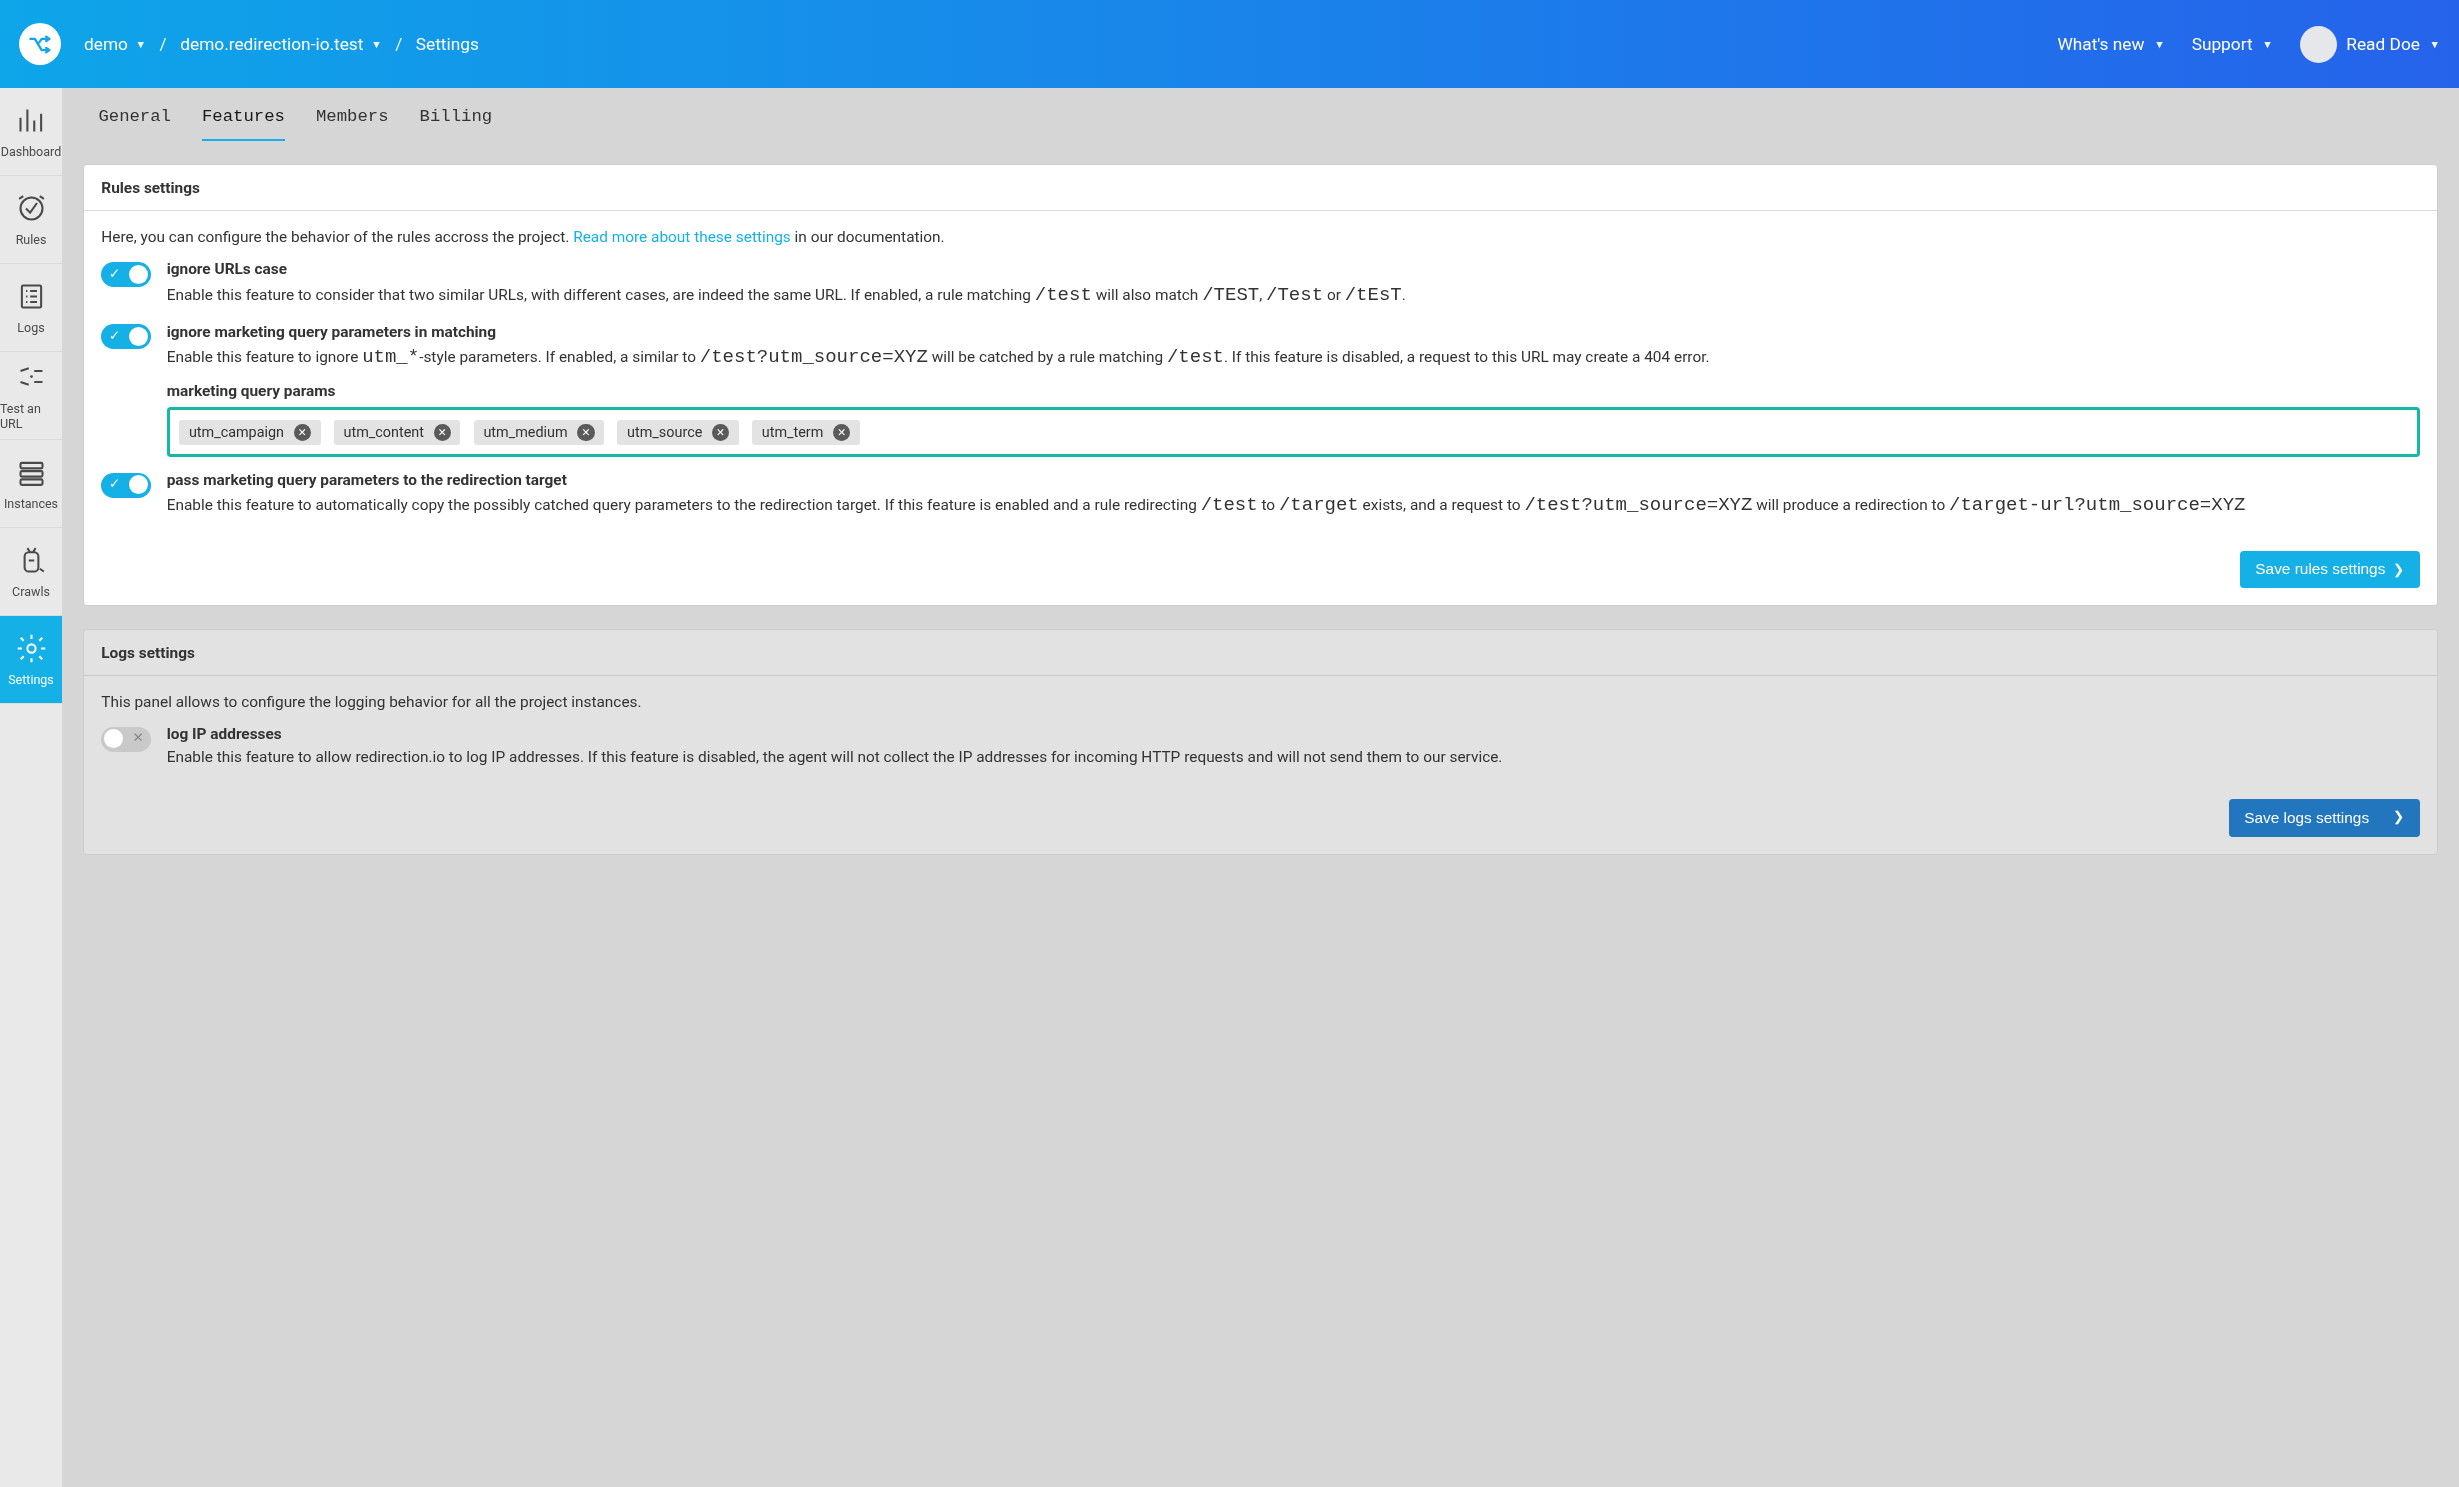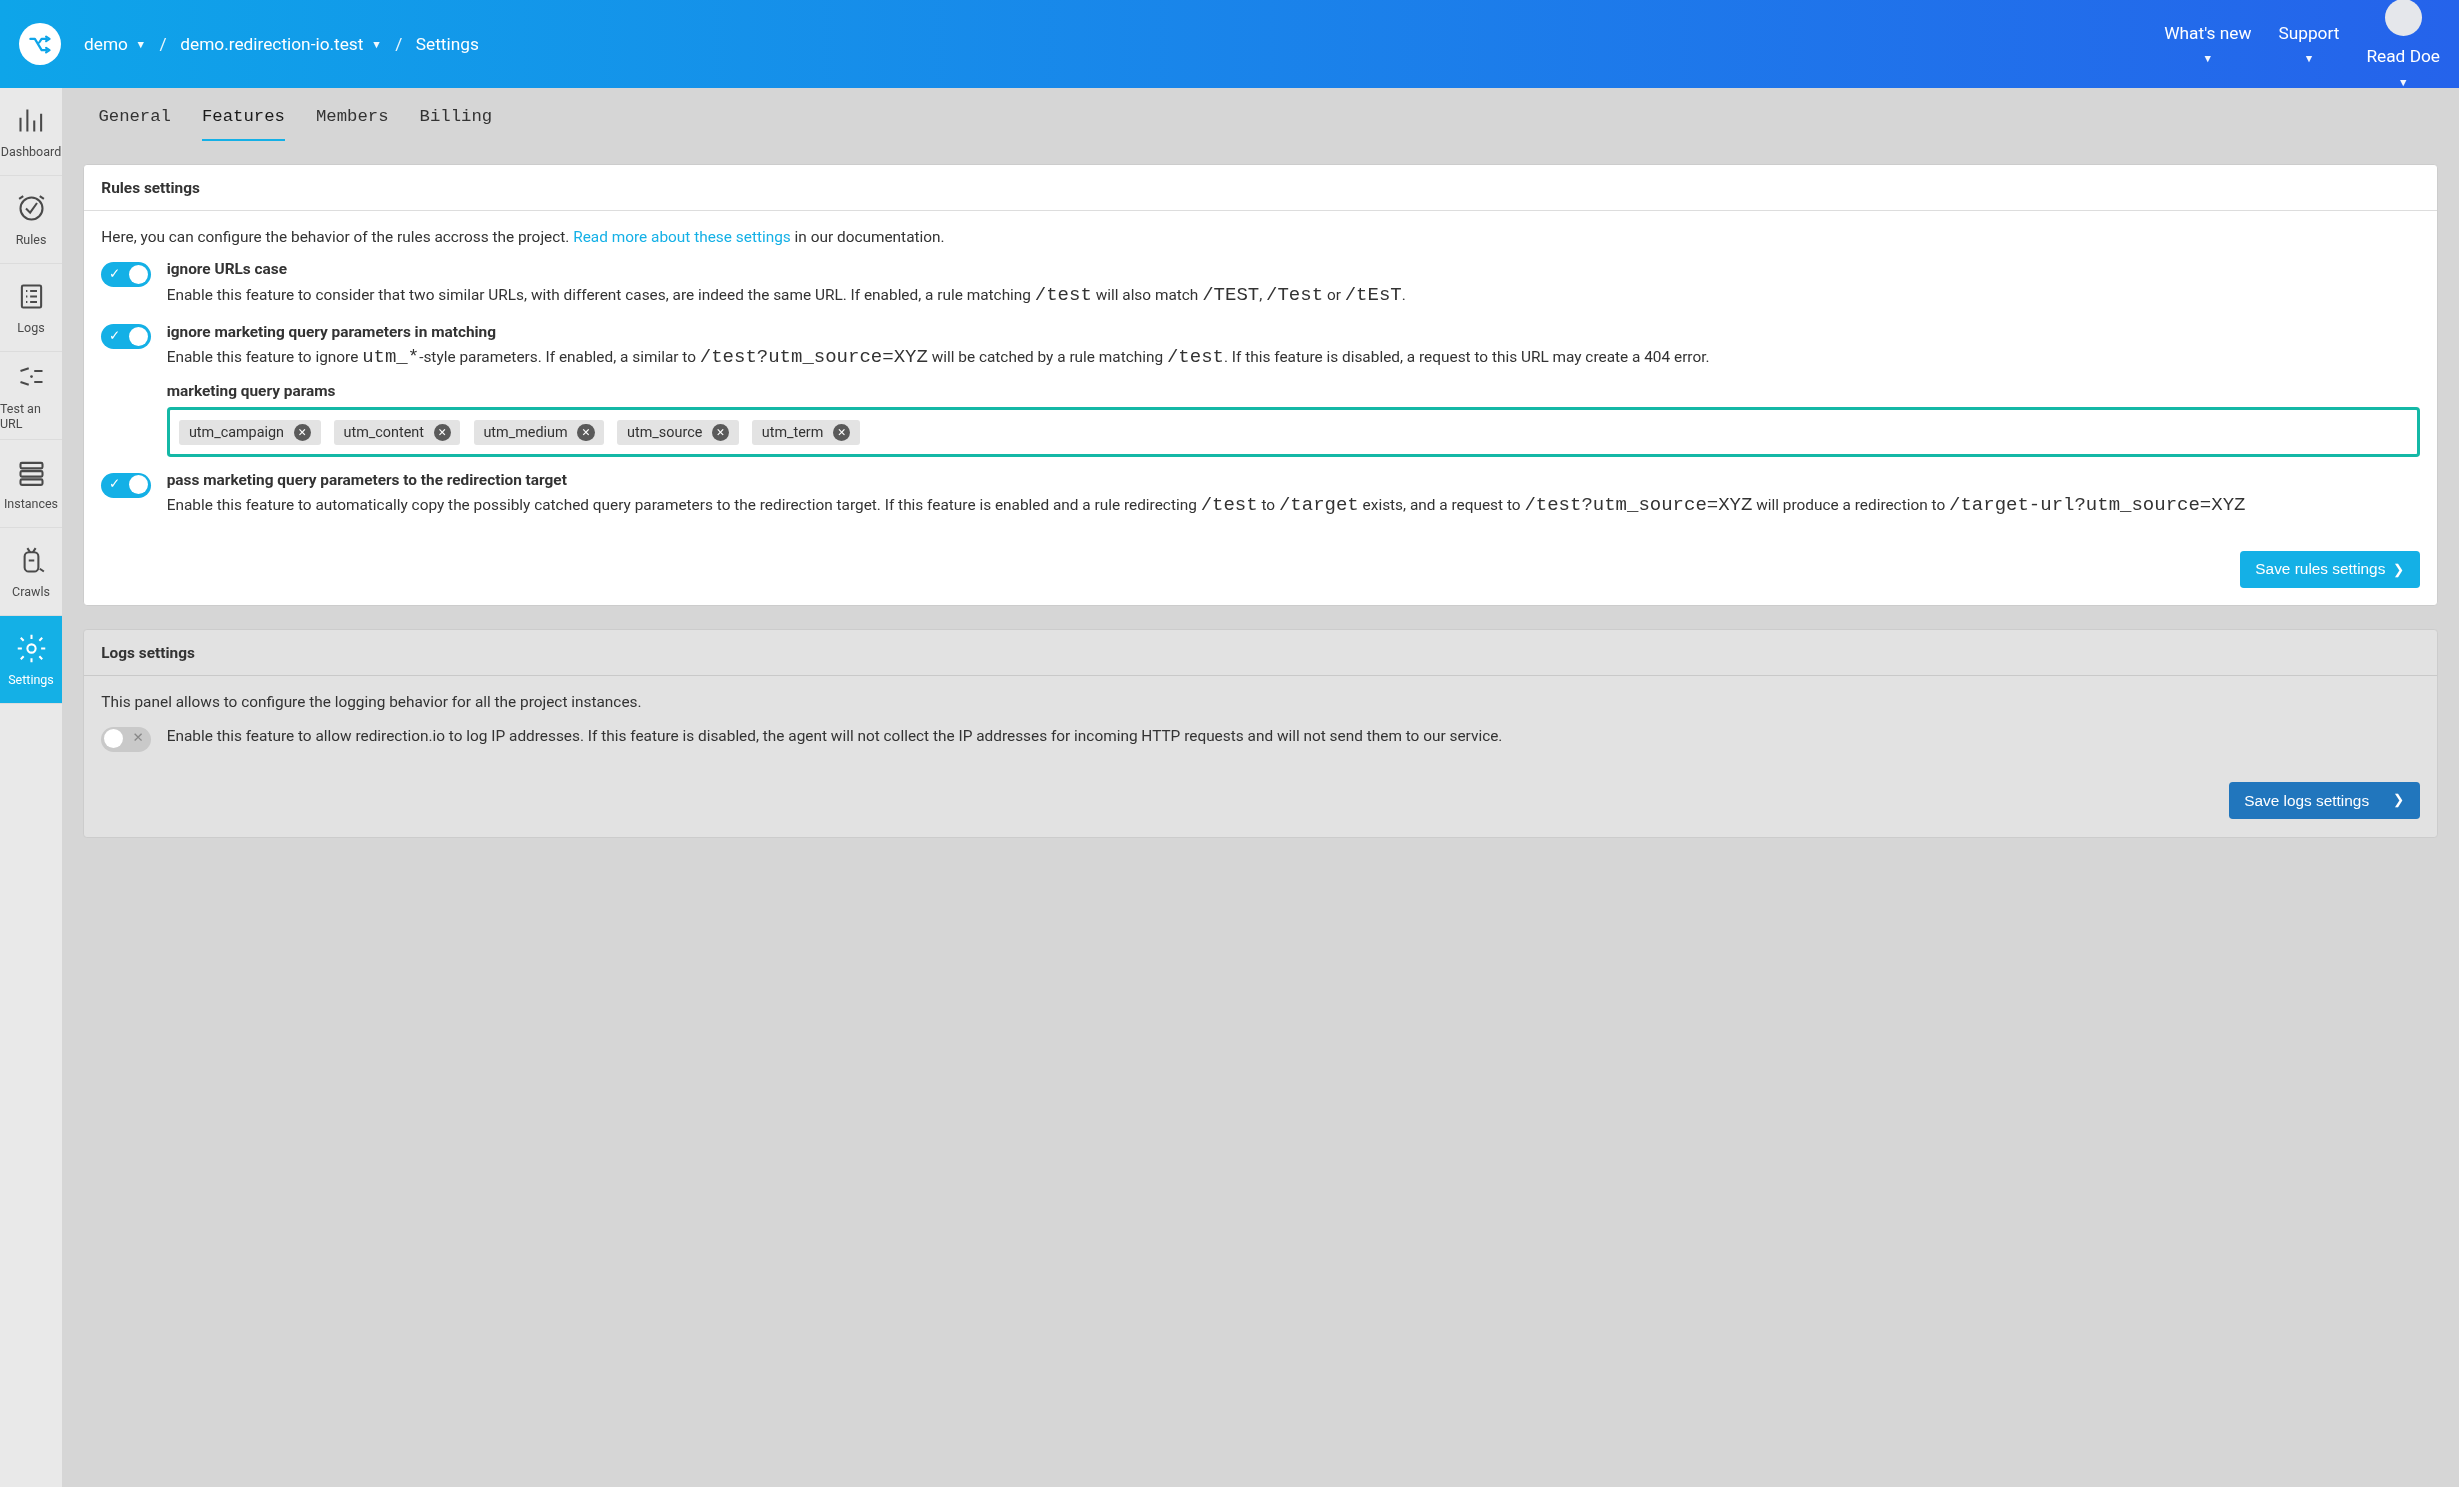--- a/index.html
+++ b/index.html
@@ -5,21 +5,21 @@
 * { box-sizing: border-box; margin: 0; padding: 0; }
 body { font-family: -apple-system, BlinkMacSystemFont, "Segoe UI", Roboto, "Helvetica Neue", Arial, sans-serif; background: #d6d6d6; color: #333; font-size: 14.4px; }
 
 .header { background: linear-gradient(90deg, #0ea5e9 0%, #2563eb 100%); height: 88px; display: flex; align-items: center; padding: 0 19px; color: #fff; }
 .logo { width: 42px; height: 42px; background: #fff; border-radius: 50%; display: flex; align-items: center; justify-content: center; margin-right: 23px; }
 .logo svg { width: 27px; height: 27px; }
 .breadcrumb { display: flex; align-items: center; font-size: 17.3px; gap: 5.8px; }
 .breadcrumb .bc-item { display: flex; align-items: center; gap: 7.7px; cursor: pointer; }
 .breadcrumb .sep { margin: 0 7.7px; opacity: 0.9; }
 .header-right { margin-left: auto; display: flex; align-items: center; gap: 27px; font-size: 17.3px; }
-.header-right .menu { display: flex; align-items: center; gap: 9.6px; cursor: pointer; flex-direction: column; }
+.header-right .menu { display: flex; align-items: center; gap: 9.6px; cursor: pointer; }
 .avatar { width: 37px; height: 37px; background: #e5e7eb; border-radius: 50%; }
 .chev { font-size: 10.6px; opacity: 0.95; }
 
 .layout { display: flex; min-height: calc(100vh - 73px); }
 .sidebar { width: 62px; background: #e9e9e9; display: flex; flex-direction: column; }
 .sidebar .item { display: flex; flex-direction: column; align-items: center; justify-content: center; height: 88px; gap: 7.7px; font-size: 12.5px; color: #4a4a4a; cursor: pointer; border-bottom: 1px solid #dcdcdc; }
 .sidebar .item.active { background: #14b0e6; color: #fff; }
 .sidebar .item svg { width: 33px; height: 33px; stroke: #4a4a4a; fill: none; stroke-width: 1.5; }
 .sidebar .item.active svg { stroke: #fff; }
 
@@ -239,20 +239,21 @@
     <div class="panel muted">
       <div class="panel-header">Logs settings</div>
       <div class="panel-body">
         <div class="intro">This panel allows to configure the logging behavior for all the project instances.</div>
         <div class="feature">
           <div class="toggle off">
               <div class="knob"></div>
               <span class="mark">✕</span>
             </div>
           <div class="feature-body">
+            <div class="feature-title">log IP addresses</div>
             <div class="feature-desc">Enable this feature to allow redirection.io to log IP addresses. If this feature is disabled, the agent will not collect the IP addresses for incoming HTTP requests and will not send them to our service.</div>
           </div>
         </div>
       </div>
       <div class="panel-footer">
         <button class="btn-secondary">
           <span>Save logs settings</span>
             <span class="chev-right">❯</span>
         </button>
       </div>

